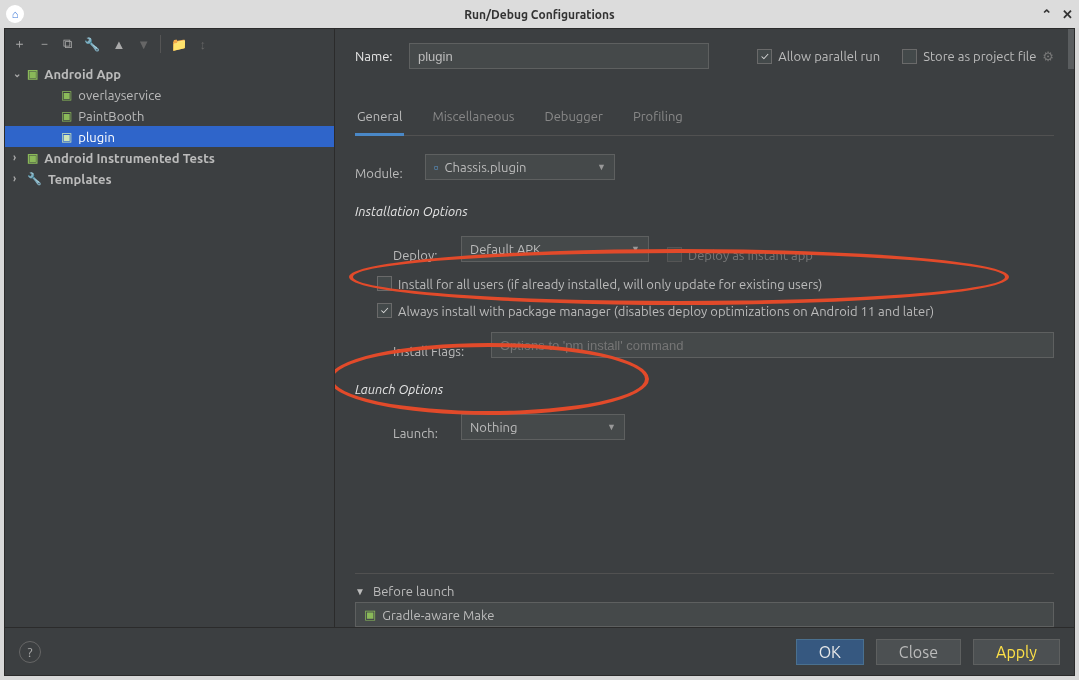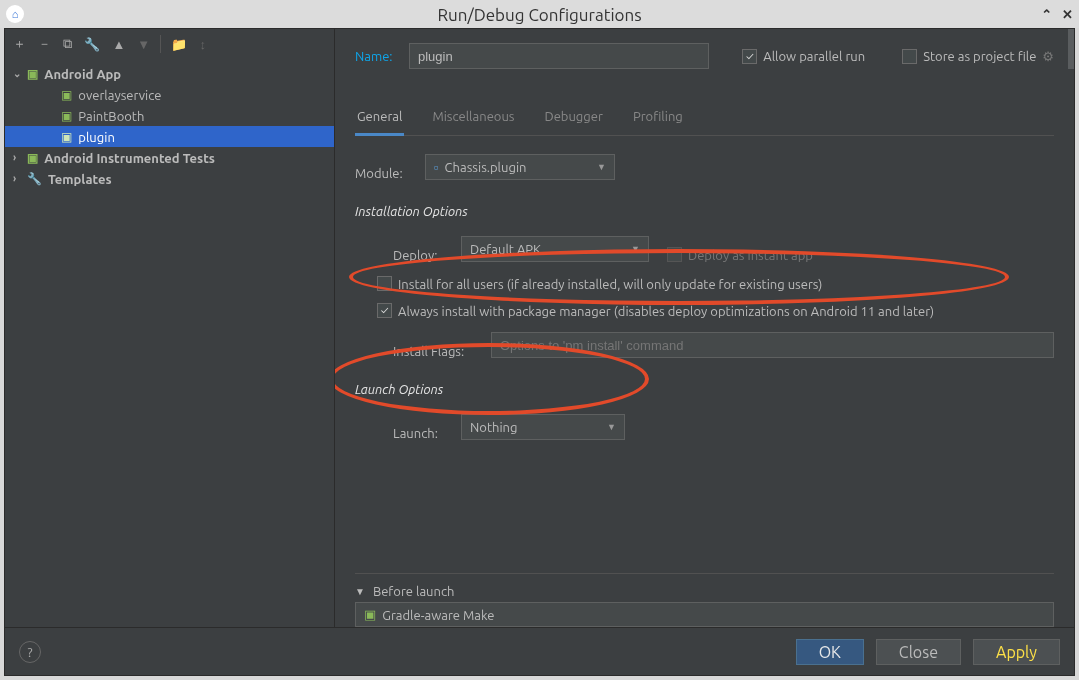--- a/index.html
+++ b/index.html
@@ -17,23 +17,23 @@
     background: #dcdcdc;
     display: flex;
     align-items: center;
     padding: 0 6px;
     position: relative;
   }
   .titlebar .title {
     position: absolute;
     left: 50%;
     transform: translateX(-50%);
-    font-weight: normal;
+    font-weight: bold;
     color: #333;
-    font-size: 17px;
+    font-size: 12px;
   }
   .titlebar .controls {
     margin-left: auto;
     display: flex;
     gap: 10px;
     color: #333;
     font-weight: bold;
   }
   .titlebar .app-icon {
     width: 18px; height: 18px; border-radius: 50%;
@@ -92,37 +92,37 @@
   .multi-droid { color:#8ab959; }
   .right-panel {
     flex: 1;
     display: flex;
     flex-direction: column;
     padding: 14px 20px 0 20px;
     position: relative;
     overflow: hidden;
   }
   .row { display: flex; align-items: center; }
-  .label { width: 54px; color: #0ea5e9; }
+  .label { width: 54px; color: #e5e5e5; }
   .field-label { color: #bbb; margin-right: 10px;}
   input.text, .combo, .combo2 {
     background: #45494a;
     border: 1px solid #5e6060;
     color: #bbb;
     height: 26px;
     padding: 0 8px;
     font-size: 13px;
   }
   .combo, .combo2 {
     display: inline-flex; align-items:center; justify-content:space-between;
     cursor: pointer;
   }
   .combo .arrow, .combo2 .arrow { font-size:9px; color:#999; margin-left:6px;}
   .name-row input { width: 300px; }
-  .right-side { margin-left: auto; display:flex; align-items:flex-start; gap:37px;}
+  .right-side { margin-left: auto; display:flex; align-items:flex-start; gap:22px;}
   .chk {
     width: 15px; height: 15px; border:1px solid #6a6a6a; background:#43494a;
     display:inline-flex; align-items:center; justify-content:center;
     font-size:11px; color:#ddd; margin-right:6px;
   }
   .chk.checked::after { content:"✓"; color:#ddd; font-size:11px; line-height:1;}
   .qs-icon { color:#777; }
   .tabs {
     display:flex; gap:26px; margin-top:34px; border-bottom:1px solid #515151;
     padding-bottom:0;

